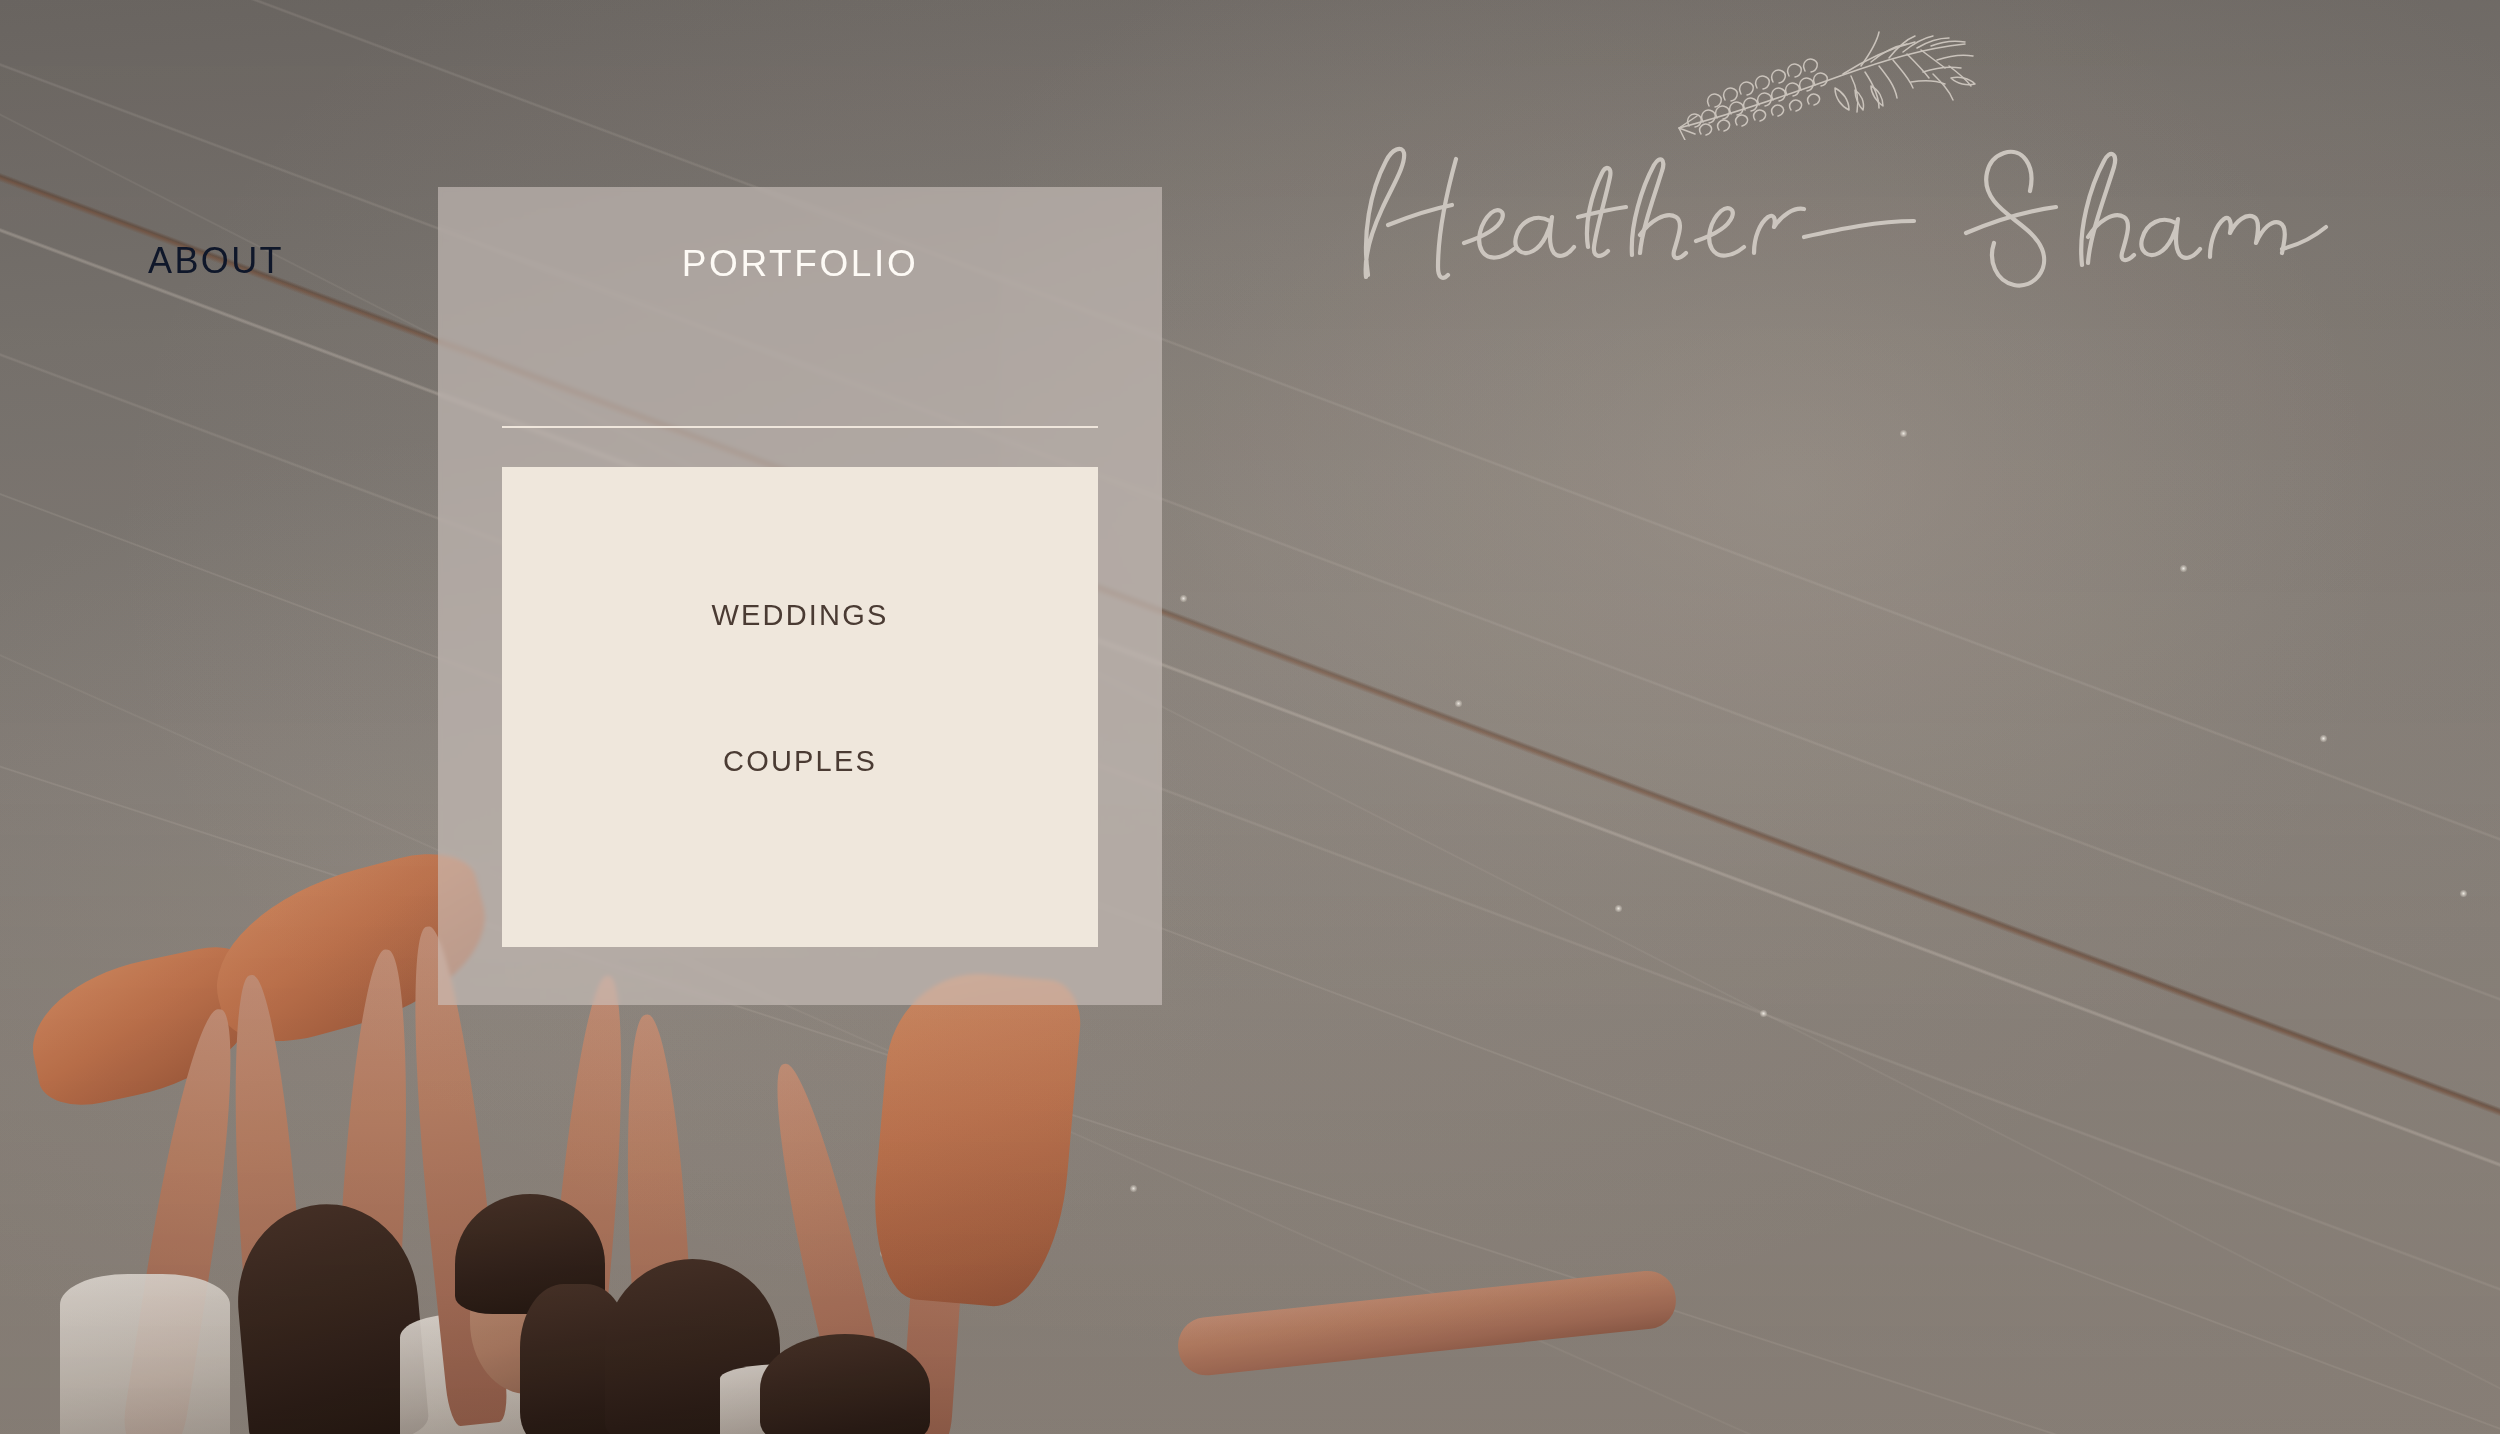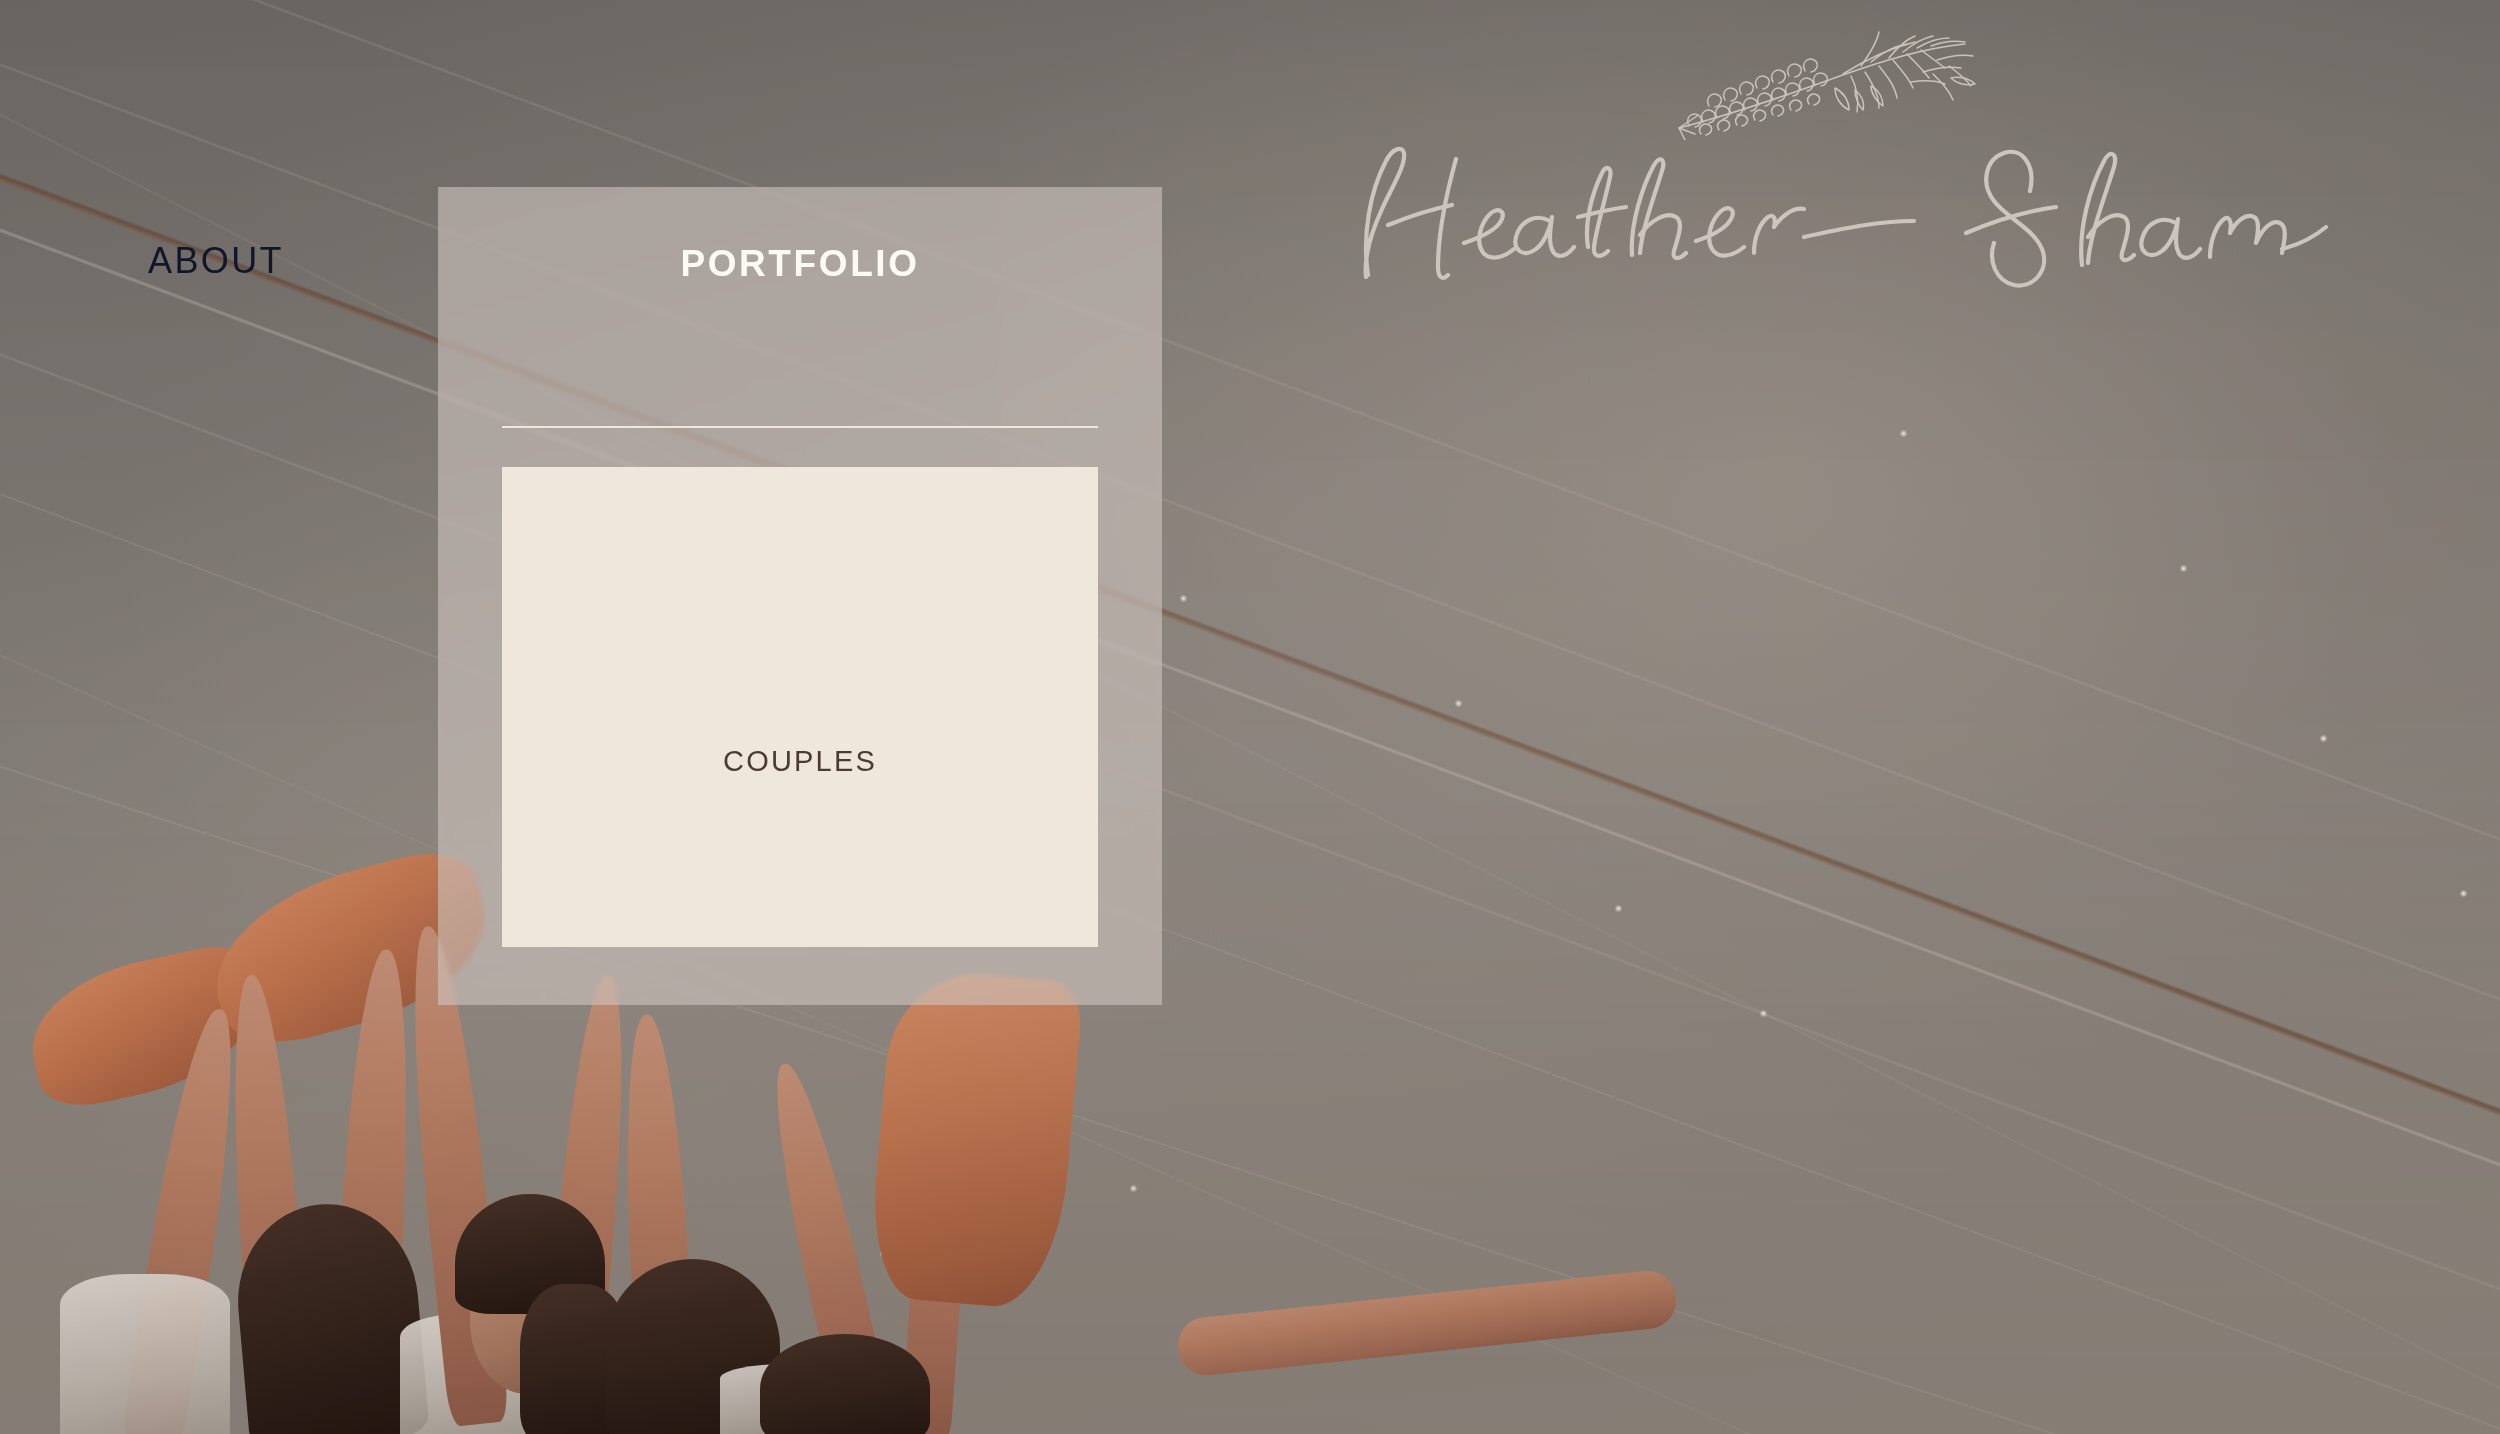--- a/index.html
+++ b/index.html
@@ -113,21 +113,21 @@
   
   .menu-shell {
     position:absolute; left:438px; top:187px;
     width:724px; height:818px;
     background:rgba(206,196,191,.60);
     backdrop-filter:blur(2px);
   }
   .menu-title {
     position:absolute; left:0; top:56px; width:100%;
     text-align:center;
-    font-size:37px; letter-spacing:2.6px; font-weight:700;
+    font-size:37px; letter-spacing:2.6px; font-weight:400;
     color:#fdfaf5;
   }
   .menu-rule {
     position:absolute; left:64px; top:239px;
     width:596px; height:2px;
     background:#efe6dc;
   }
   .submenu {
     position:absolute; left:64px; top:280px;
     width:596px; height:480px;
@@ -310,17 +310,18 @@
 
   </div>
 
   <div class="nav-about">ABOUT</div>
 
   <div class="menu-shell">
     <div class="menu-title">PORTFOLIO</div>
     <div class="menu-rule"></div>
 
     <div class="submenu">
+      <div class="submenu-item i0">WEDDINGS</div>
       <div class="submenu-item i1">COUPLES</div>
     </div>
   </div>
 
 </div>
 
 </body></html>

